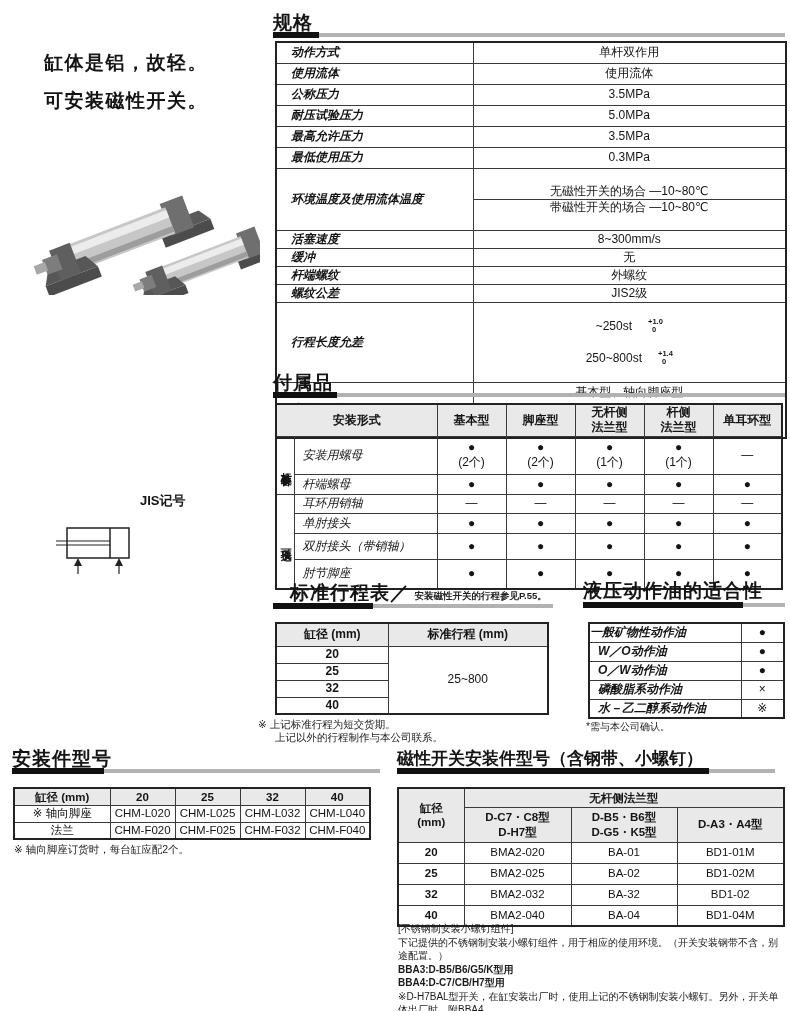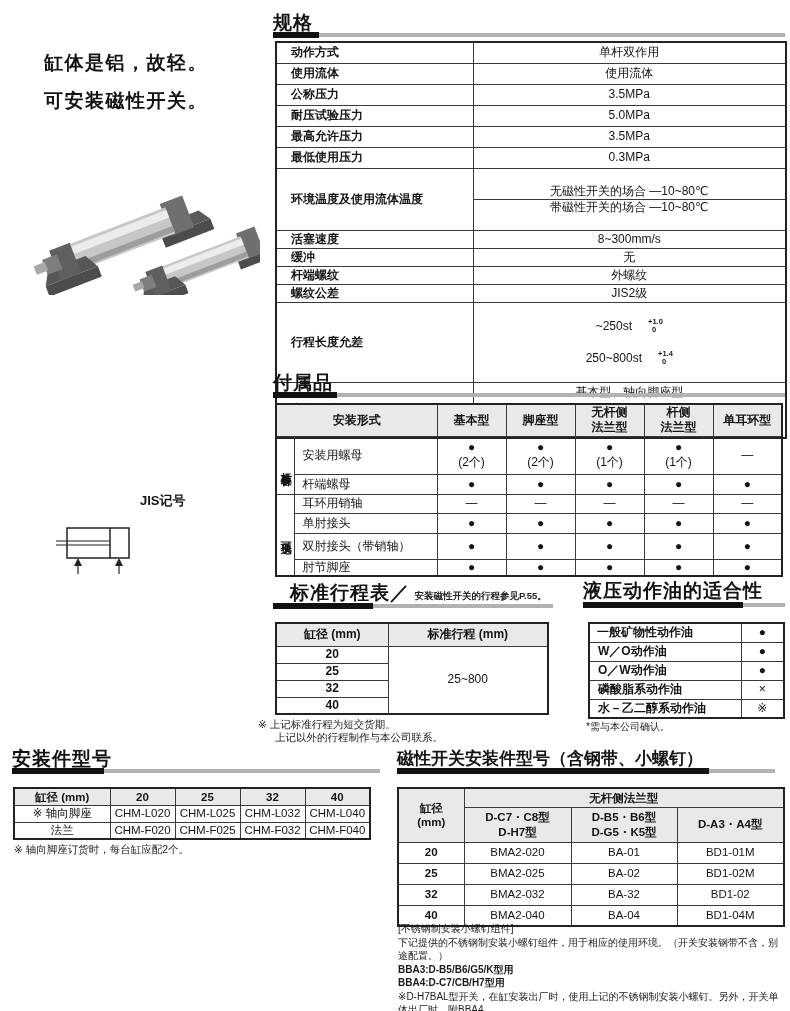--- a/index.html
+++ b/index.html
@@ -13,21 +13,21 @@
   .bar{position:absolute;height:4px;background:#b2b2b2;}
   .bar .black{position:absolute;left:0;top:-1px;height:6px;background:#111;}
   .subnote{font-size:9.5px;font-weight:bold;color:#222;}
 
   
   table{border-collapse:collapse;table-layout:fixed;font-size:12px;color:#141414;}
   td,th{border:1px solid #3a3a3a;padding:0 2px;text-align:center;vertical-align:middle;
         white-space:pre-line;line-height:1.25;overflow:hidden;}
   table.frame{border:2px solid #222;}
   .hdr{background:#e9e9e9;font-weight:bold;}
-  .lbl{text-align:left;font-weight:bold;padding-left:14px;}
+  .lbl{text-align:left;font-weight:bold;padding-left:14px;font-style:italic;}
   .b{font-weight:bold;}
 
   
   #spec-table{width:510px;}
   #spec-table td{font-size:12px;}
   .subrow{display:flex;flex-direction:column;height:100%;}
   .subrow>div{flex:1;display:flex;align-items:center;justify-content:center;}
   .subrow>div:first-child{border-bottom:1px solid #3a3a3a;}
   .tolline{display:flex;align-items:center;justify-content:center;gap:16px;height:17px;}
   .stack{display:flex;flex-direction:column;align-items:flex-start;font-size:7.5px;line-height:1.1;font-weight:bold;}
@@ -250,21 +250,21 @@
       <td class="dot">●</td>
     </tr>
     <tr style="height:26px;">
       <td class="lbl" style="font-weight:normal;padding-left:8px;">双肘接头（带销轴）</td>
       <td class="dot">●</td>
       <td class="dot">●</td>
       <td class="dot">●</td>
       <td class="dot">●</td>
       <td class="dot">●</td>
     </tr>
-    <tr style="height:16px;">
+    <tr style="height:30px;">
       <td class="lbl" style="font-weight:normal;padding-left:8px;">肘节脚座</td>
       <td class="dot">●</td>
       <td class="dot">●</td>
       <td class="dot">●</td>
       <td class="dot">●</td>
       <td class="dot">●</td>
     </tr>
   </tbody>
     </table>
 
@@ -309,21 +309,21 @@
     <div class="black" style="width:160px;"></div>
   </div>
 
   <table class="abs frame" style="left:588px;top:622px;">
     <colgroup>
         <col style="width:152px;">
         <col style="width:43px;">
       </colgroup>
     <tbody>
         <tr style="height:19px;">
-          <td class="lbl" style="padding-left:7px;">一般矿物性动作油</td>
+          <td class="lbl" style="padding-left:0;">一般矿物性动作油</td>
           <td>●</td>
         </tr>
     <tr style="height:19px;">
           <td class="lbl" style="padding-left:8px;">W／O动作油</td>
           <td>●</td>
         </tr>
     <tr style="height:19px;">
           <td class="lbl" style="padding-left:8px;">O／W动作油</td>
           <td>●</td>
         </tr>

